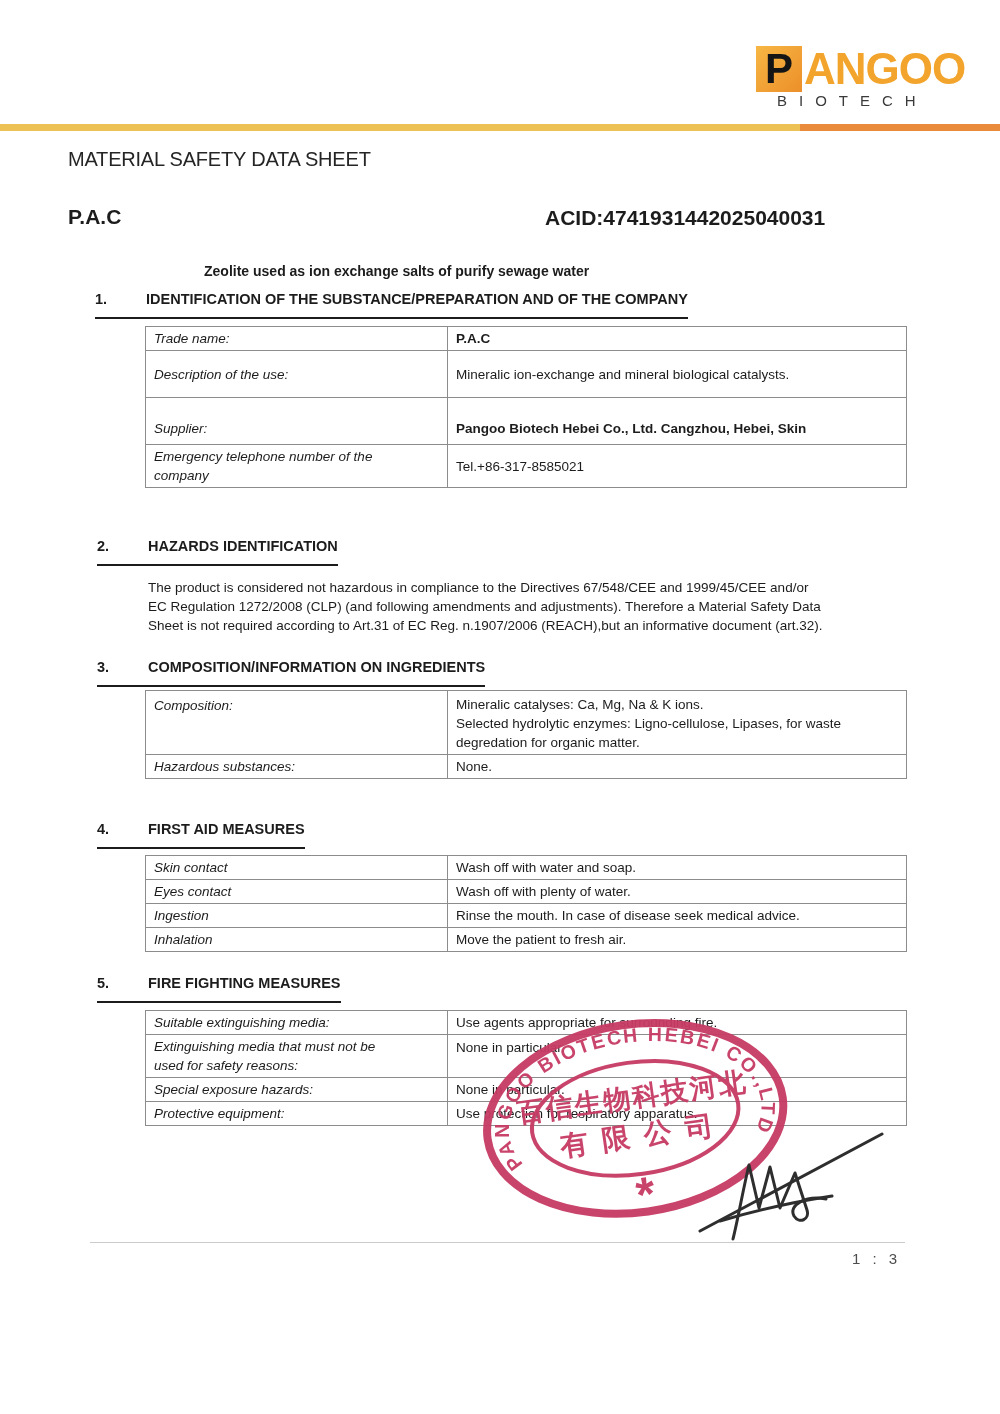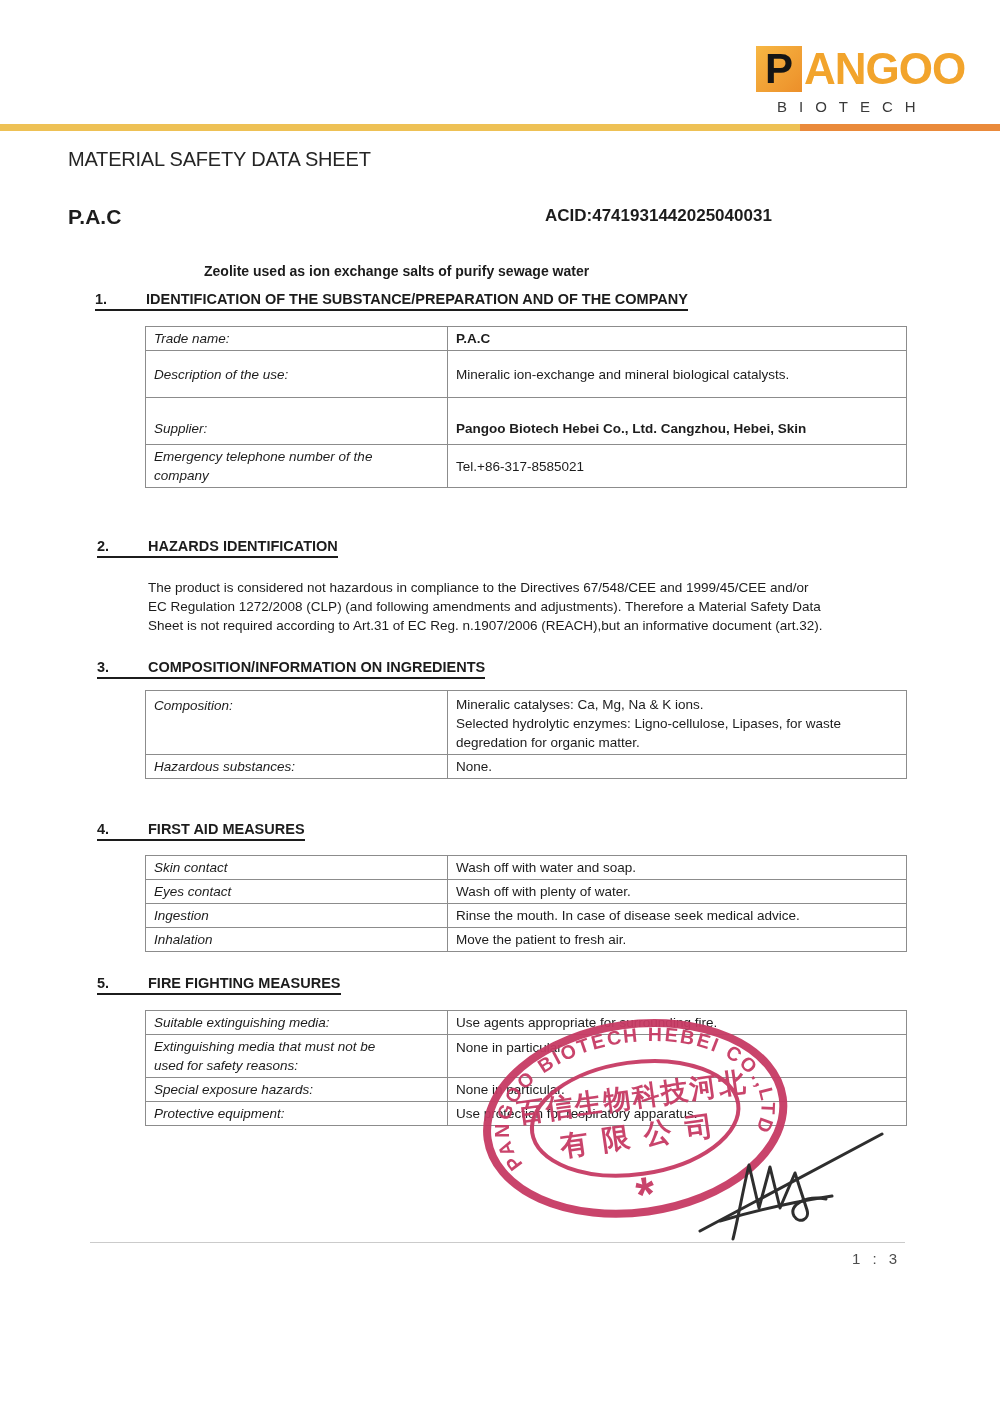--- a/index.html
+++ b/index.html
@@ -6,30 +6,30 @@
   .page{
     position:relative;width:1000px;height:1414px;background:#ffffff;overflow:hidden;
     font-family:"Liberation Sans","DejaVu Sans",sans-serif;color:#1c1c1c;
   }
   
   .logo{position:absolute;left:756px;top:46px;}
   .logo-row{display:flex;align-items:center;}
   .p-tile{display:inline-block;width:46px;height:46px;background:linear-gradient(135deg,#f7b743,#ec8f2a);
     color:#151515;font-weight:bold;font-size:42px;line-height:46px;text-align:center;}
   .logo-rest{font-weight:bold;font-size:44px;letter-spacing:-1px;color:#f2a42c;line-height:46px;margin-left:2px;}
-  .logo-sub{font-size:15px;letter-spacing:12px;color:#3a3a3a;margin-top:6px;padding-left:21px;font-weight:500;}
+  .logo-sub{font-size:15px;letter-spacing:12px;color:#3a3a3a;margin-top:0;padding-left:21px;font-weight:500;}
   .rule-left{position:absolute;left:0;top:124px;width:800px;height:7px;background:#eec155;}
   .rule-right{position:absolute;left:800px;top:124px;width:200px;height:7px;background:#ea8a3b;}
   
   .doc-title{position:absolute;left:68px;top:148px;font-size:20px;letter-spacing:-0.2px;color:#252525;}
   .product-name{position:absolute;left:68px;top:205px;font-size:21px;font-weight:bold;}
-  .acid-code{position:absolute;left:545px;top:206px;font-size:17px;font-weight:bold;}
+  .acid-code{position:absolute;left:545px;top:206px;font-size:21px;font-weight:bold;}
   .subtitle{position:absolute;left:204px;top:263px;font-size:14px;font-weight:bold;}
   .sec-head{position:absolute;left:97px;font-size:14.5px;font-weight:bold;
-    border-bottom:2px solid #1c1c1c;padding-bottom:2px;white-space:nowrap;}
+    border-bottom:2px solid #1c1c1c;padding-bottom:10px;white-space:nowrap;}
   .sec-num{display:inline-block;width:51px;}
   
   table.sheet{position:absolute;left:145px;border-collapse:collapse;width:762px;font-size:13.5px;color:#1c1c1c;table-layout:fixed;}
   table.sheet td{border:1px solid #8c8c8c;vertical-align:middle;padding:2px 8px;white-space:pre-line;line-height:19px;}
   td.lbl{font-style:italic;width:285px;padding-left:46px;}
   .bold{font-weight:bold;}
   tr.vbottom td{vertical-align:bottom;padding-bottom:6px;}
   
   .hazard-para{position:absolute;left:148px;top:578px;width:810px;font-size:13.5px;line-height:19px;white-space:pre-line;}
   

